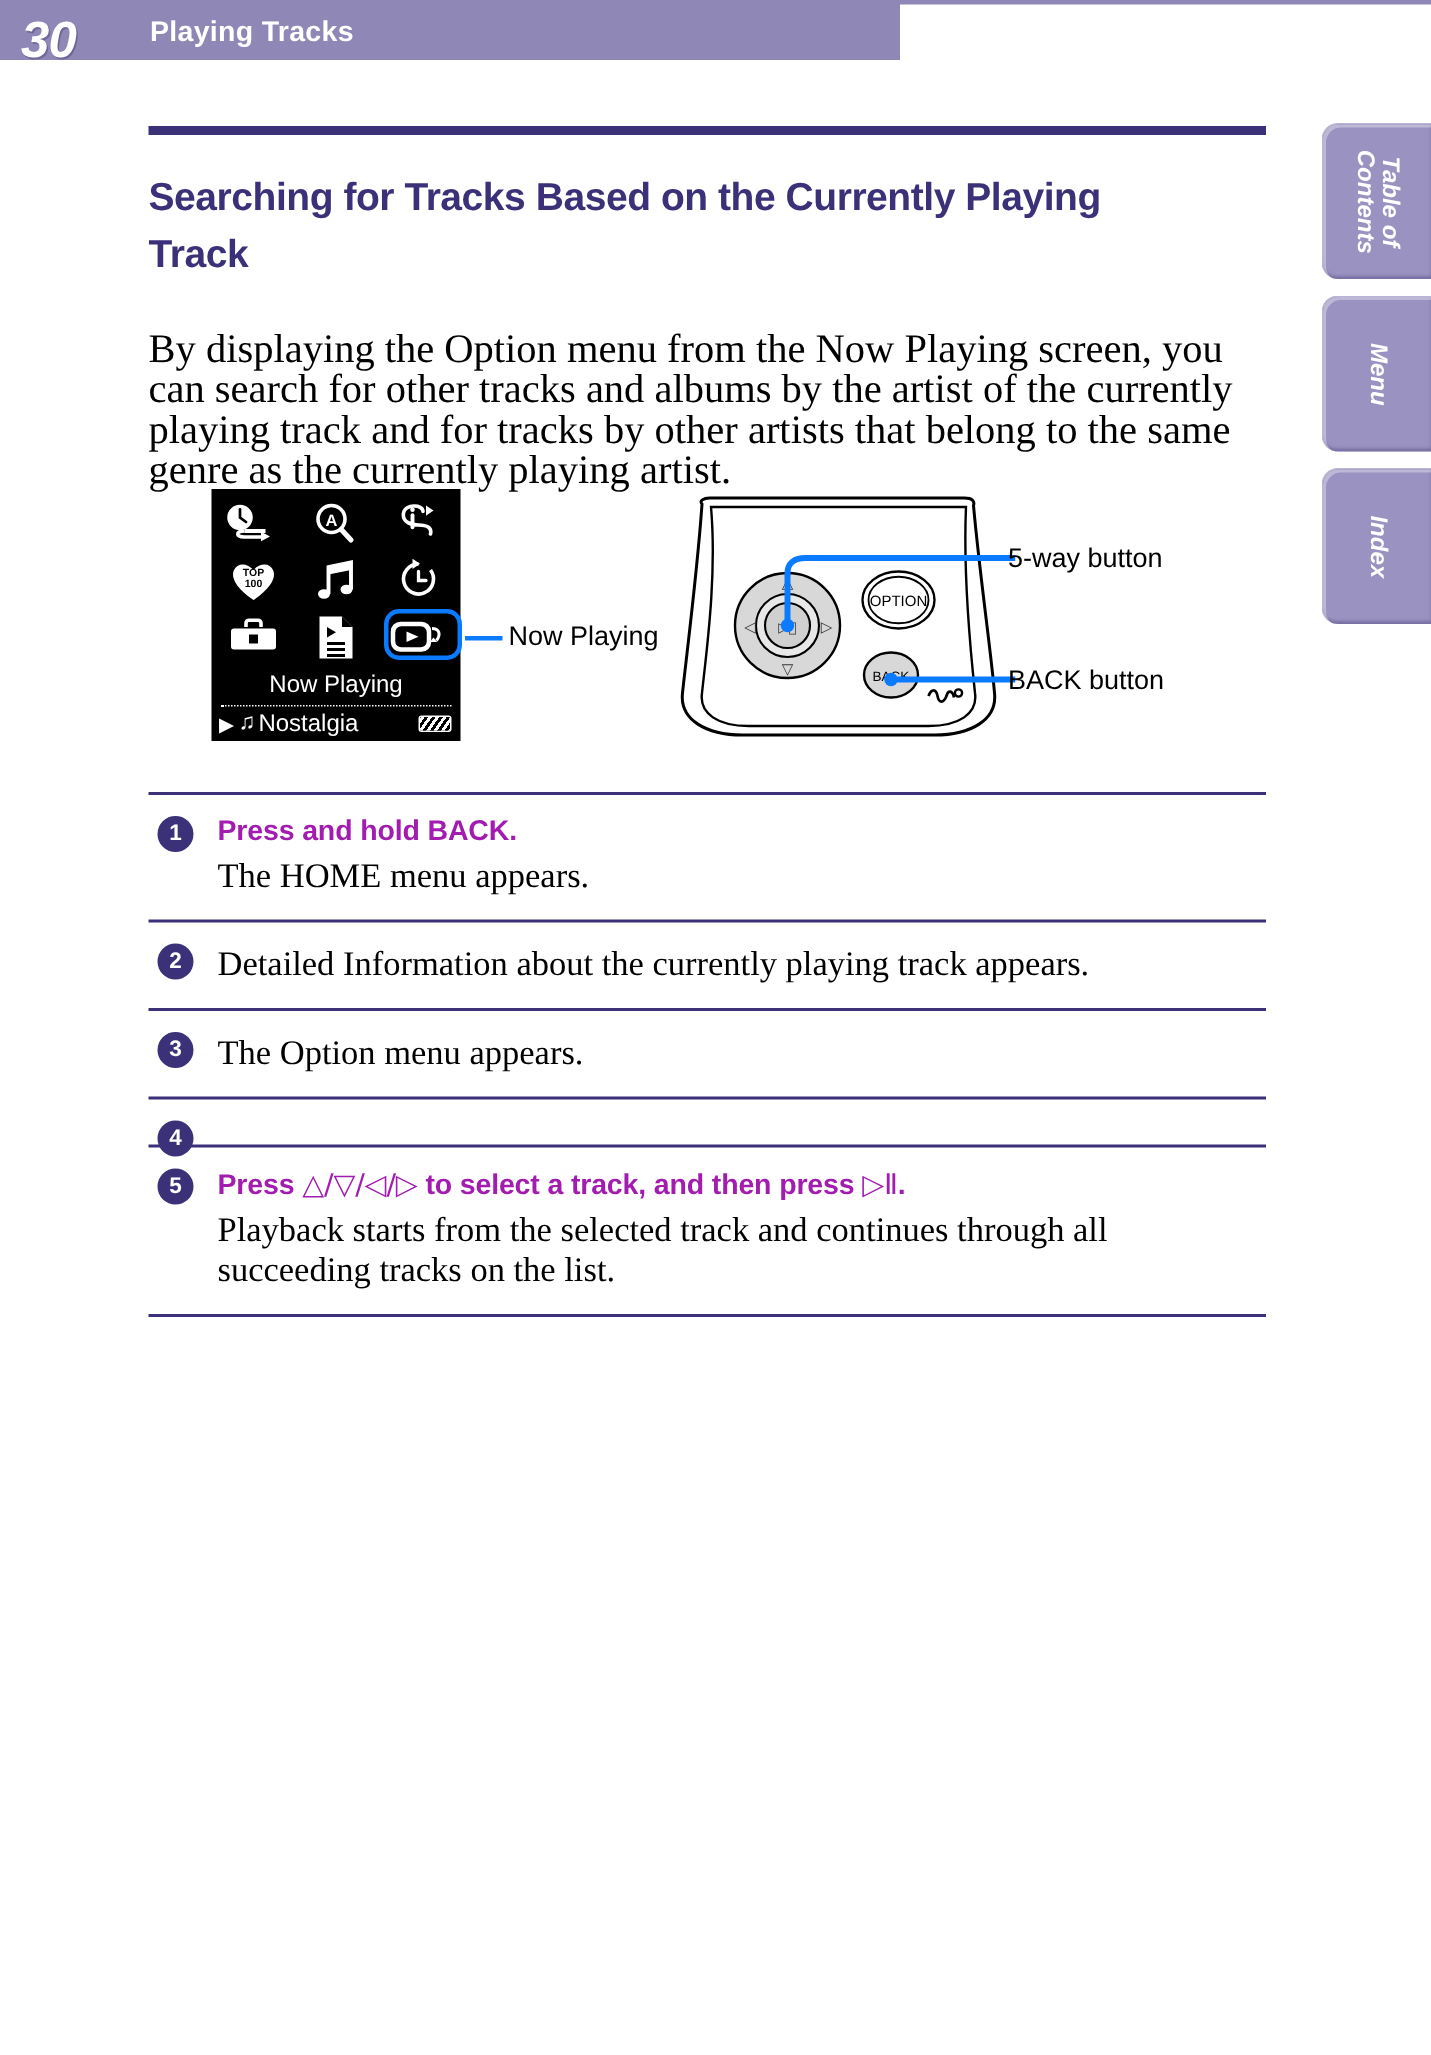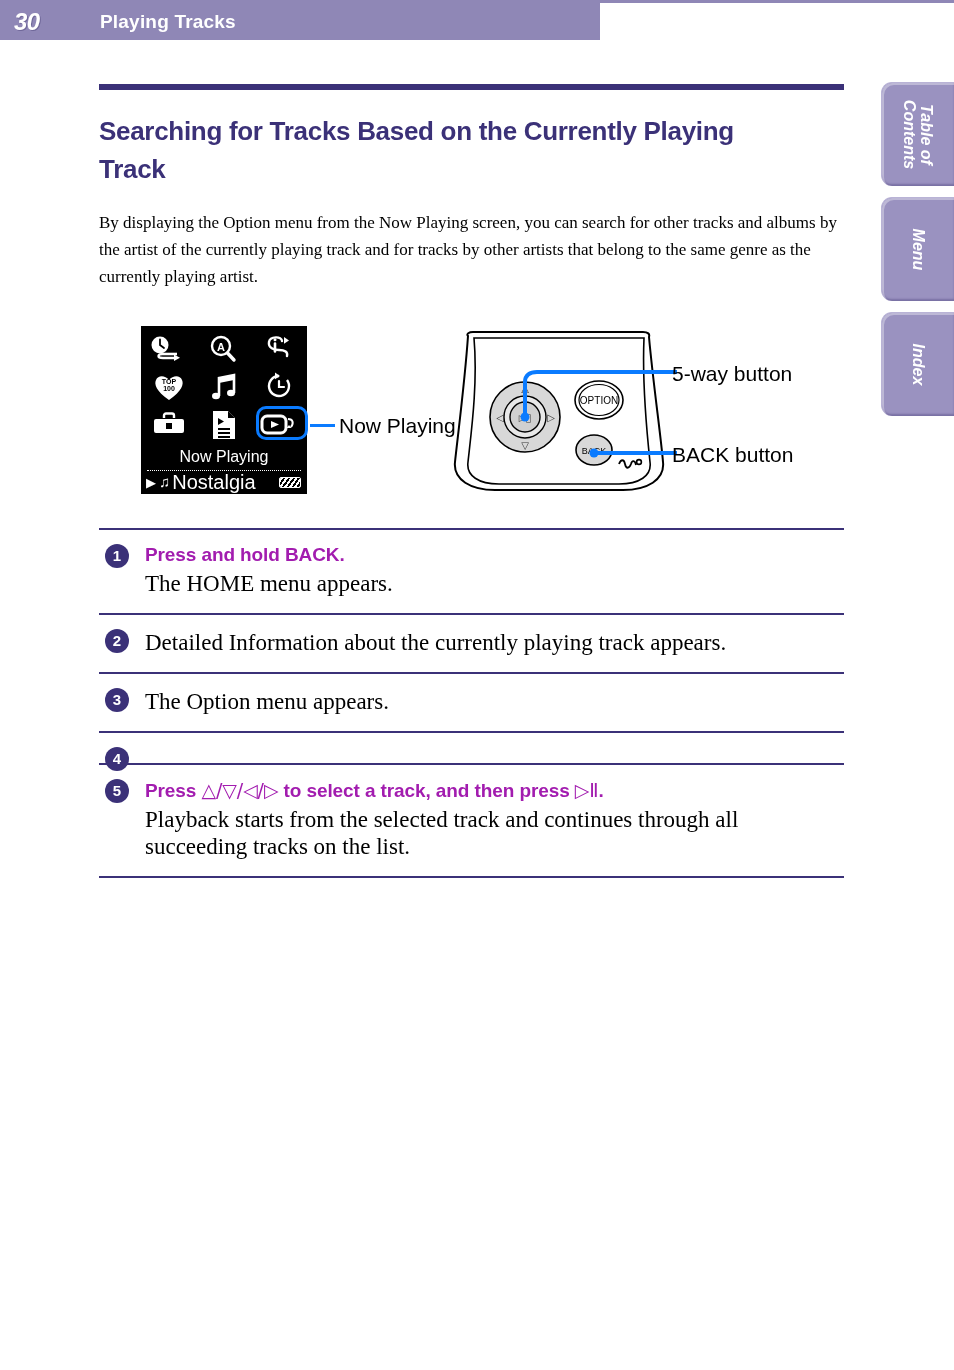--- a/index.html
+++ b/index.html
@@ -26,21 +26,21 @@
     position: absolute;
     left: 0; top: 0;
     width: 954px; height: 46px;
   }
   .header-page-number {
     position: absolute;
     left: 14px; top: 8px;
     font-family: "Liberation Sans", sans-serif;
     font-weight: bold;
     font-style: italic;
-    font-size: 24px;
+    font-size: 34px;
     color: #ffffff;
     letter-spacing: -0.5px;
     text-shadow: 1px 1px 0 #6f6799;
   }
   .header-section-title {
     position: absolute;
     left: 100px; top: 11px;
     font-family: "Liberation Sans", sans-serif;
     font-weight: bold;
     font-size: 19px;
@@ -103,21 +103,21 @@
     font-size: 26px;
     line-height: 38px;
     color: #3b3178;
     letter-spacing: -0.3px;
   }
 
   .intro-para {
     position: absolute;
     left: 99px; top: 192px;
     width: 740px;
-    font-size: 17px;
+    font-size: 27px;
     line-height: 27px;
     color: #000000;
   }
 
   
   .figure {
     position: absolute;
     left: 99px; top: 322px;
     width: 745px; height: 190px;
   }
@@ -183,21 +183,21 @@
     font-size: 13px;
     line-height: 13px;
   }
   .status-note {
     color: #ffffff;
     font-size: 15px;
     margin-left: 3px;
   }
   .status-track {
     font-family: "Liberation Sans", sans-serif;
-    font-size: 20px;
+    font-size: 16px;
     color: #ffffff;
     margin-left: 2px;
     text-align: right;
   }
   .status-battery {
     position: absolute;
     right: 6px; top: 6px;
     width: 22px; height: 11px;
     border: 1.5px solid #ffffff;
     border-radius: 2px;
@@ -215,21 +215,21 @@
 
   
   .callout-line {
     position: absolute;
     background: #0a7bff;
     height: 3px;
   }
   .callout-text {
     position: absolute;
     font-family: "Liberation Sans", sans-serif;
-    font-size: 21px;
+    font-size: 18px;
     color: #000000;
     white-space: nowrap;
   }
 
   .device-svg {
     position: absolute;
     left: 348px; top: 0;
   }
 
   

